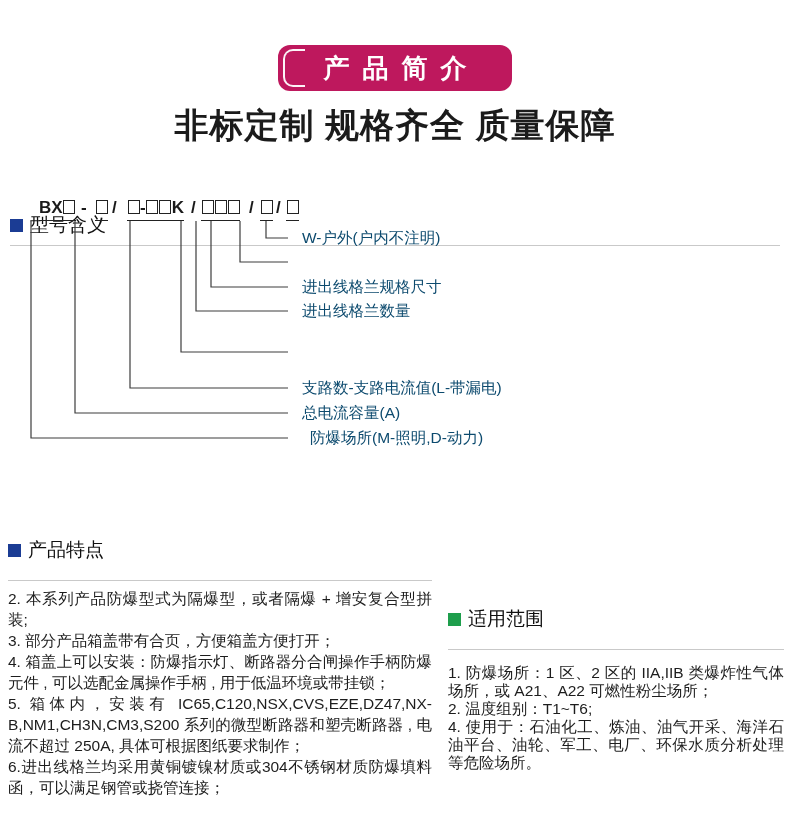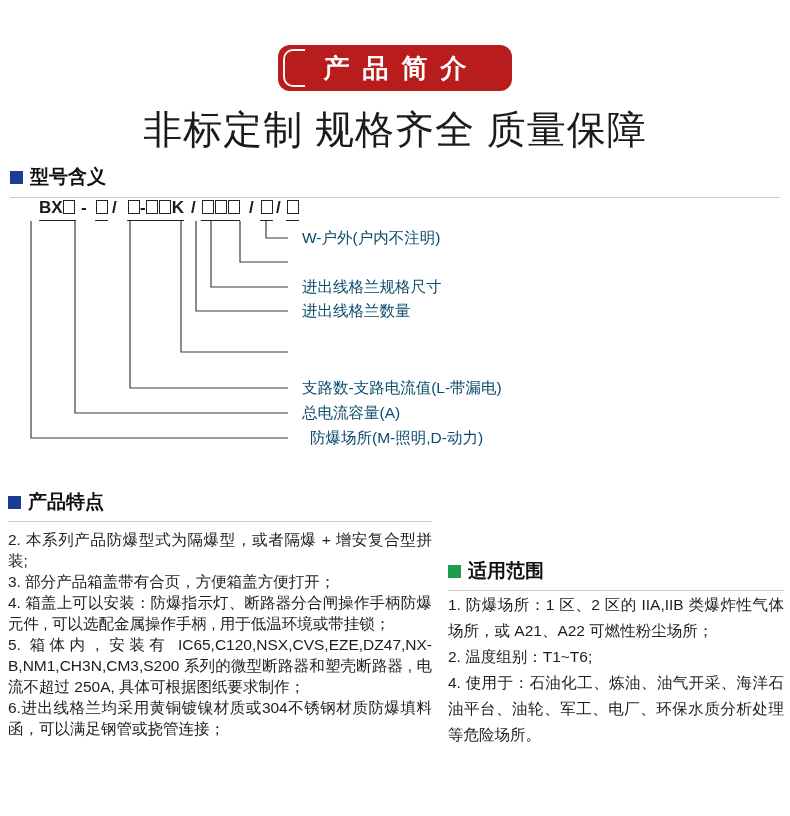--- a/index.html
+++ b/index.html
@@ -19,51 +19,51 @@
     border:2px solid rgba(255,255,255,.95);border-right:none;
     border-radius:10px 0 0 10px;
   }
   .banner-text{
     color:#fff;font-size:26px;font-weight:700;
     letter-spacing:13px;text-indent:13px;white-space:nowrap;
   }
   
   .main-title{
     position:absolute;top:103px;left:0;width:100%;text-align:center;
-    font-size:39px;font-weight:400;color:#1b1b1b;letter-spacing:1px;
+    font-size:34px;font-weight:700;color:#1b1b1b;letter-spacing:1px;
   }
   
   .sec-head{display:flex;align-items:center;gap:7px;
-    font-size:19px;font-weight:700;color:#101010;}
+    font-size:19px;font-weight:400;color:#101010;margin-top:48px;}
   .bullet{width:13px;height:13px;flex:0 0 13px;}
   .rule{border-bottom:1px solid #c9c9c9;}
   #sec-model{position:absolute;left:10px;top:164px;width:770px;padding-bottom:7px;}
   
   .diagram{position:absolute;left:10px;top:196px;width:600px;height:266px;}
   .seg{position:absolute;top:2px;font-size:17px;font-weight:700;color:#1a1a1a;
     white-space:nowrap;line-height:20px;margin-left:27px;}
   .seg.u{border-bottom:1.5px solid #222;padding-bottom:2px;}
   .cbox{display:inline-block;width:10px;height:12px;border:1.6px solid #222;
     margin:0 .5px;vertical-align:-1px;background:#fff;}
   .connectors{position:absolute;left:0;top:0;}
   .dlabel{position:absolute;left:292px;transform:translateY(-50%);
     font-size:15.5px;color:#0c4a6e;white-space:nowrap;font-weight:500;}
   
-  .col-head{padding-bottom:6px;}
+  .col-head{padding-bottom:17px;}
   #sec-features{position:absolute;left:8px;top:489px;width:424px;}
   #sec-scope{position:absolute;left:448px;top:558px;width:336px;}
   .items{margin-top:7px;font-size:15.5px;line-height:21px;color:#1d1d1d;
     text-align:justify;}
-  #sec-scope .items{line-height:26px;margin-top:1px;}
+  #sec-scope .items{line-height:18px;margin-top:14px;}
   .items p{margin:0;}
 </style>
 </head>
 <body>
 
-<div class="banner" style="background:#b91c1c;">
+<div class="banner" style="background:#be185d;">
   <span class="banner-arc"></span>
   <span class="banner-text">产品简介</span>
 </div>
 
 <div class="main-title">非标定制 规格齐全 质量保障</div>
 
 <div id="sec-model" class="rule">
   <div class="sec-head">
     <span class="bullet" style="background:#1b3c94;"></span>
     <span>型号含义</span>

